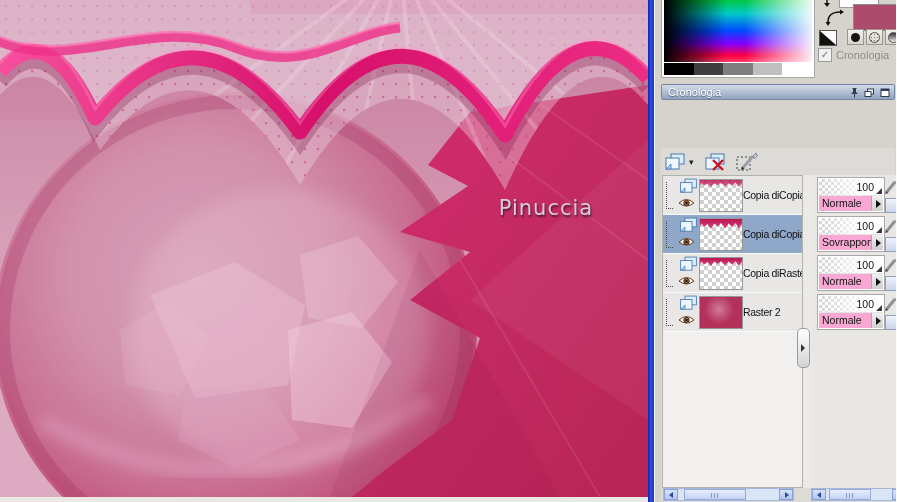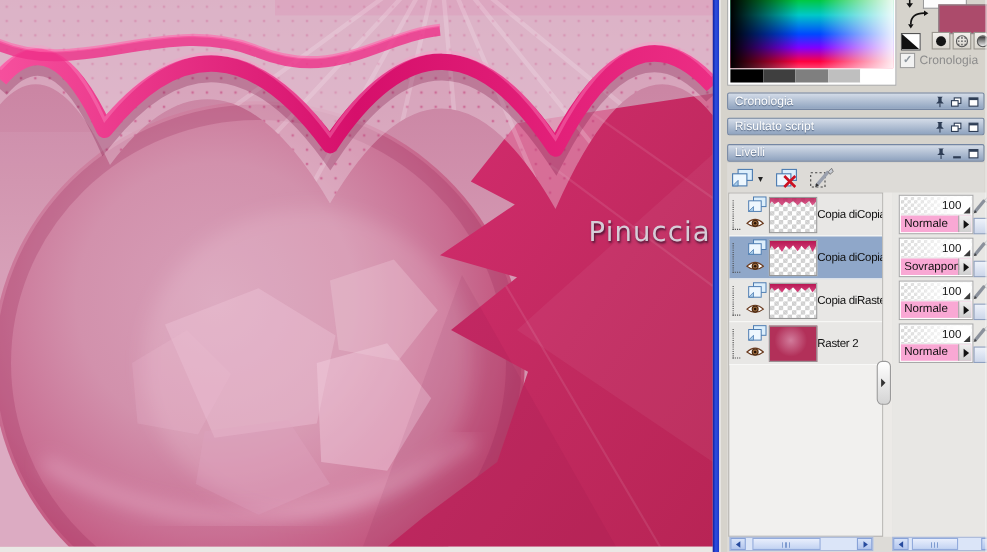--- a/index.html
+++ b/index.html
@@ -2,21 +2,21 @@
 <html><head>
 <meta charset="utf-8">
 <style>
   html,body{margin:0;padding:0}
   #app{position:relative;width:897px;height:502px;overflow:hidden;background:#d6d3cc;
        font-family:"Liberation Sans",sans-serif;font-size:11px;color:#111}
   
   .canvas{position:absolute;left:0;top:0;width:648px;height:502px;background:#cf8ca7;overflow:hidden}
   .canvas svg.art{position:absolute;left:0;top:0}
   .canvas-bottom{position:absolute;left:0;top:497px;width:648px;height:5px;background:#eae8e5}
-  .wm1{position:absolute;left:446px;top:196px;width:200px;text-align:right;font-size:25px;
+  .wm1{position:absolute;left:446px;top:196px;width:200px;text-align:center;font-size:21px;
        font-family:"DejaVu Sans",sans-serif;color:#d6ccd7;letter-spacing:1px;
        text-shadow:1px 2px 2px rgba(74,22,52,.95)}
   .wm2{position:absolute;left:446px;top:221px;width:200px;text-align:center;font-size:12px;
        font-family:"DejaVu Sans",sans-serif;color:#cabdcc;text-shadow:1px 1px 1px rgba(74,22,52,.85)}
   
   .divider{position:absolute;left:648px;top:0;width:6px;height:502px;
        background:linear-gradient(to right,#0d1f9e,#2e4fe0 45%,#1b34c4)}
   .dock{position:absolute;left:654px;top:0;width:243px;height:502px;background:#d6d3cc;border-left:1px solid #f5f5f5}
   .redge{position:absolute;left:896px;top:0;width:1px;height:502px;background:#fbfbfa}
   
@@ -239,53 +239,20 @@
       <svg width="11" height="10" viewBox="0 0 11 10">
           <rect x="3.5" y="1" width="6" height="5" fill="#fff" stroke="#2e3d55"></rect>
           <rect x="1" y="3.5" width="6" height="5" fill="#fff" stroke="#2e3d55"></rect>
         </svg>
       <svg width="10" height="10" viewBox="0 0 10 10">
           <rect x="1" y="1" width="8" height="7.5" fill="#fff" stroke="#2e3d55"></rect>
           <rect x="1" y="1" width="8" height="2" fill="#2e3d55"></rect>
         </svg>
     </span>
   </div>
-  <div class="phead" style="top:107px">
-    <span>Risultato script</span>
-    <span class="phicons">
-      <svg width="9" height="11" viewBox="0 0 9 11">
-          <path d="M2 1 h5 l-1 1 v3 l2 2 h-7 l2 -2 v-3 z" fill="#2e3d55"></path>
-          <rect x="4" y="7" width="1" height="3.5" fill="#2e3d55"></rect>
-        </svg>
-      <svg width="11" height="10" viewBox="0 0 11 10">
-          <rect x="3.5" y="1" width="6" height="5" fill="#fff" stroke="#2e3d55"></rect>
-          <rect x="1" y="3.5" width="6" height="5" fill="#fff" stroke="#2e3d55"></rect>
-        </svg>
-      <svg width="10" height="10" viewBox="0 0 10 10">
-          <rect x="1" y="1" width="8" height="7.5" fill="#fff" stroke="#2e3d55"></rect>
-          <rect x="1" y="1" width="8" height="2" fill="#2e3d55"></rect>
-        </svg>
-    </span>
-  </div>
-  <div class="phead" style="top:131px">
-    <span>Livelli</span>
-    <span class="phicons">
-      <svg width="9" height="11" viewBox="0 0 9 11">
-          <path d="M2 1 h5 l-1 1 v3 l2 2 h-7 l2 -2 v-3 z" fill="#2e3d55"></path>
-          <rect x="4" y="7" width="1" height="3.5" fill="#2e3d55"></rect>
-        </svg>
-      <svg width="10" height="10" viewBox="0 0 10 10">
-          <rect x="1.5" y="7" width="7" height="2" fill="#2e3d55"></rect>
-        </svg>
-      <svg width="10" height="10" viewBox="0 0 10 10">
-          <rect x="1" y="1" width="8" height="7.5" fill="#fff" stroke="#2e3d55"></rect>
-          <rect x="1" y="1" width="8" height="2" fill="#2e3d55"></rect>
-        </svg>
-    </span>
-  </div>
 
   <div class="lbody"></div>
 
   <div class="ltb">
     <button class="tbtn">
       <svg width="24" height="19" viewBox="0 0 24 19">
         <rect x="8" y="1" width="13" height="10" fill="#dceefb" stroke="#4a7ab0"></rect>
         <rect x="3" y="5" width="13" height="11" fill="#eef7fe" stroke="#4a7ab0"></rect>
         <path d="M3 16 L8 11 L8 16 Z" fill="#a9cdea" stroke="#4a7ab0" stroke-width="0.8"></path>
       </svg>

